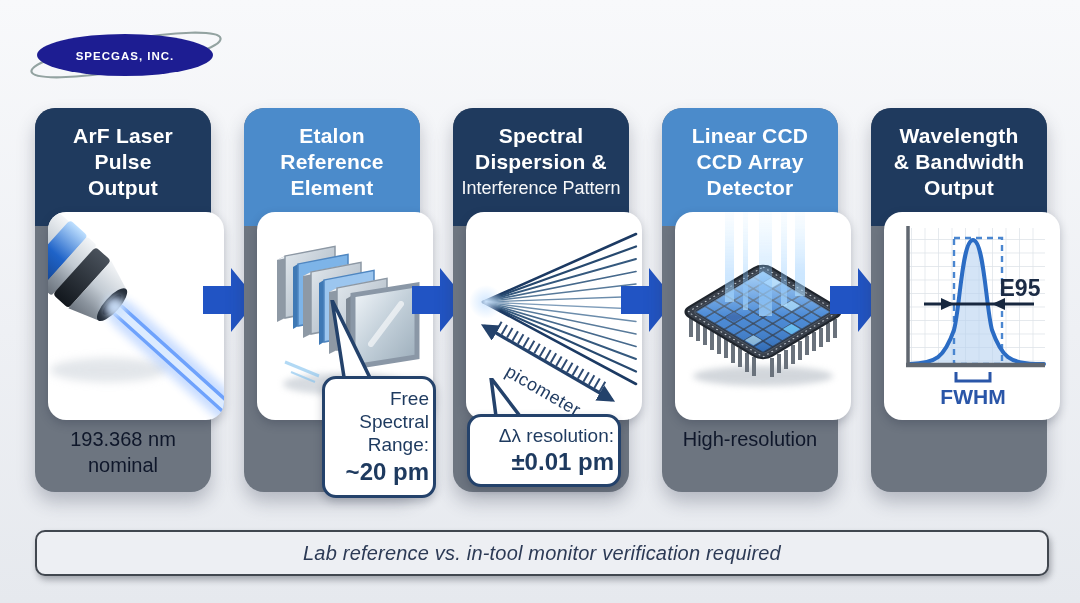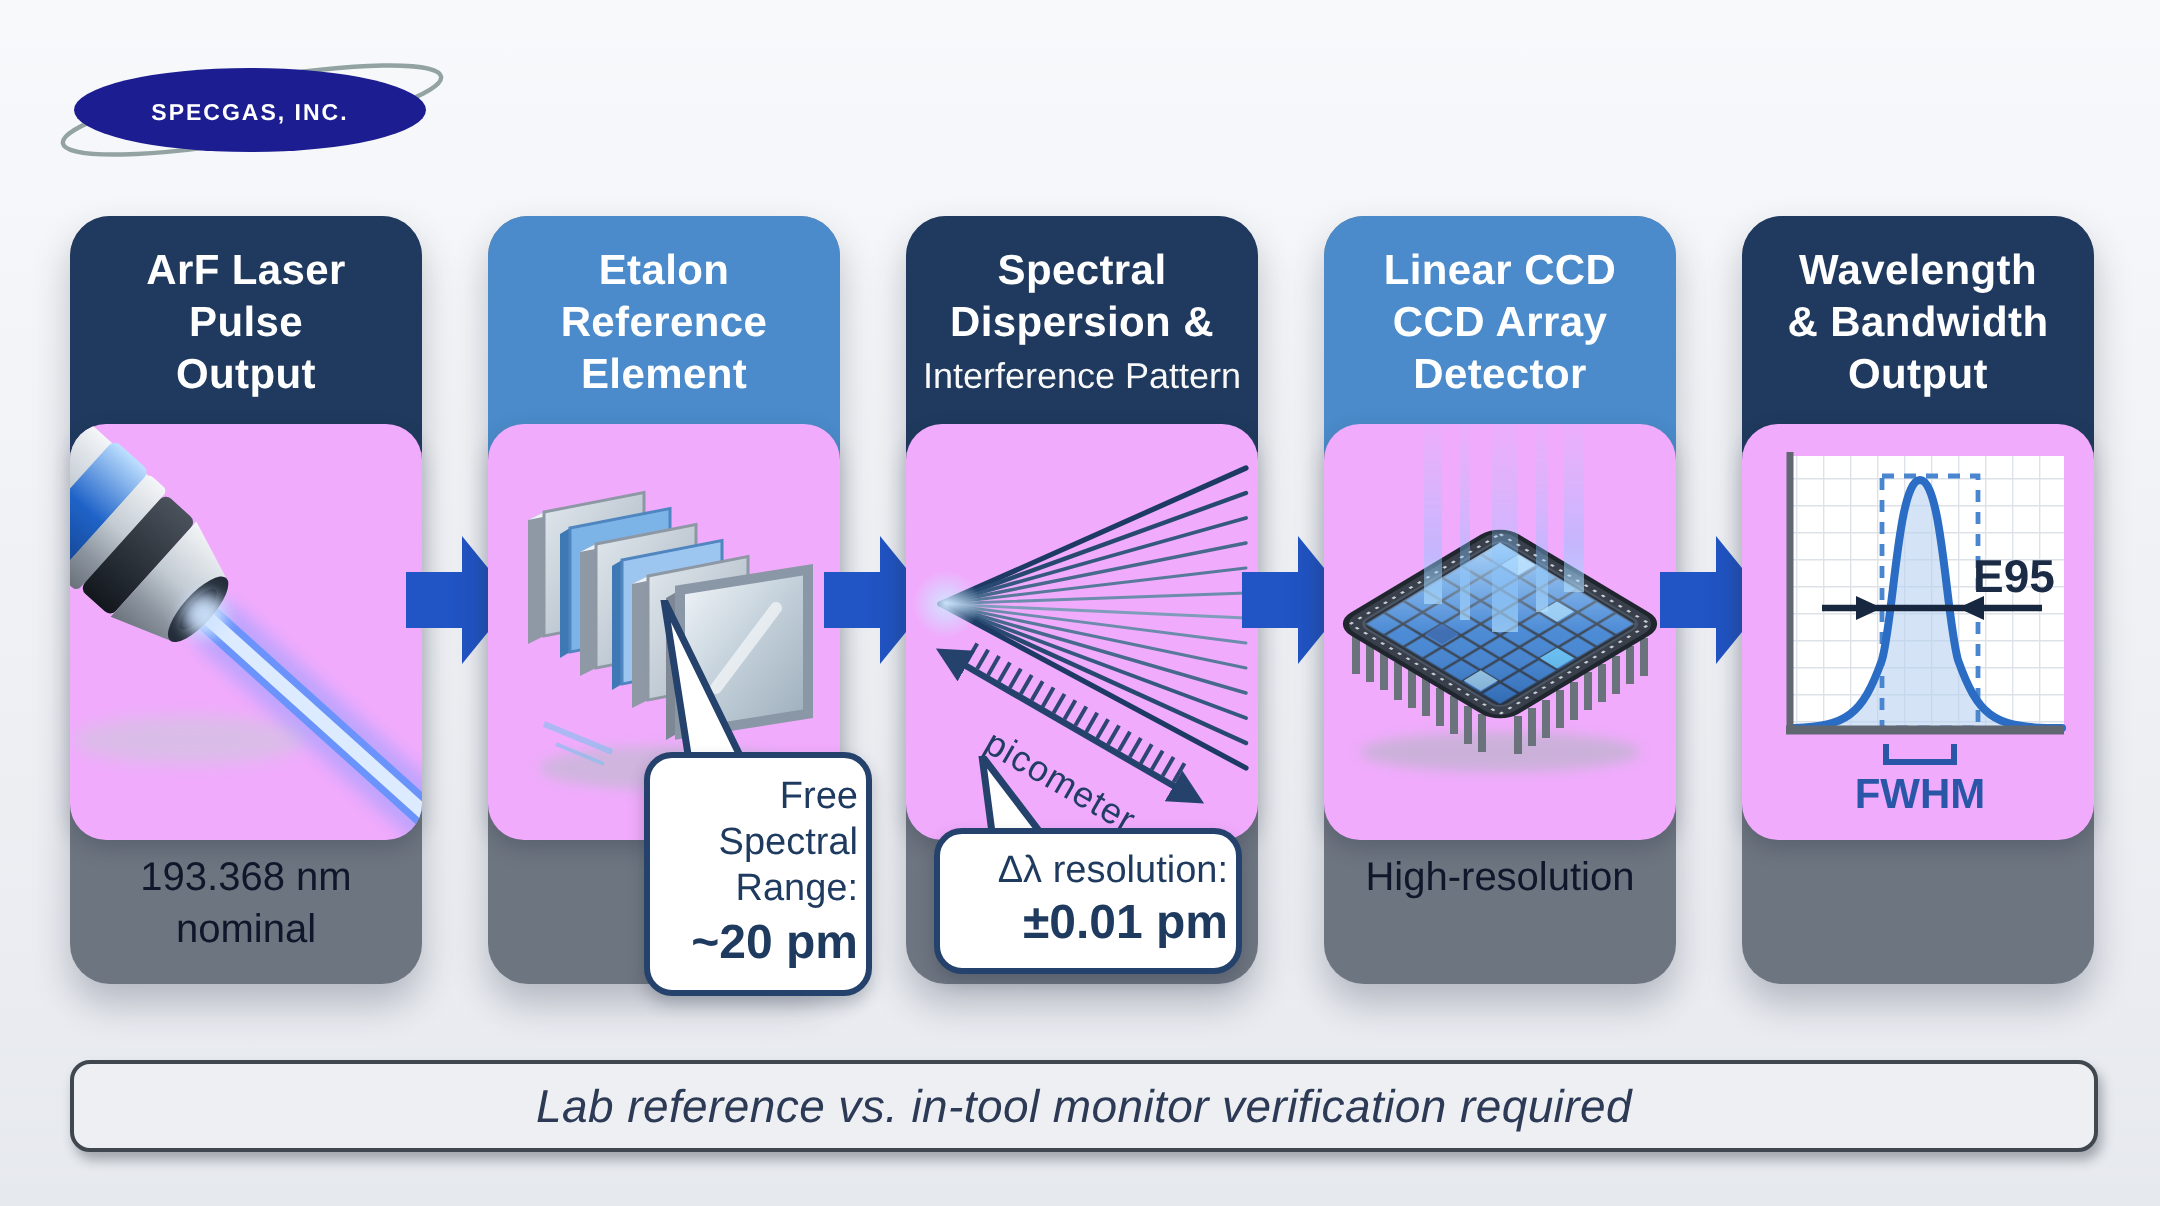--- a/index.html
+++ b/index.html
@@ -12,40 +12,40 @@
   .card{position:absolute;top:108px;width:176px;height:384px;border-radius:20px;
         background:#6d7580;box-shadow:0 10px 18px rgba(45,55,75,.28);}
   .card-header{position:absolute;top:0;left:0;width:176px;height:118px;
         border-radius:20px 20px 0 0;display:flex;flex-direction:column;
         justify-content:flex-start;align-items:center;text-align:center;
         padding-top:15px;box-sizing:border-box;color:#ffffff;}
   .hdr-dark{background:#1f3a5e;}
   .hdr-light{background:#4b8bcb;}
   .hline{font-size:21px;font-weight:bold;line-height:1.24;letter-spacing:.2px;}
   .hsub{font-size:18px;font-weight:normal;line-height:1.3;margin-top:2px;opacity:.97;}
-  .panel{position:absolute;top:104px;left:0;width:176px;height:208px;
-        background:#f0abfc;border-radius:18px;overflow:hidden;
+  .panel{position:absolute;top:104px;left:13px;width:176px;height:208px;
+        background:#ffffff;border-radius:18px;overflow:hidden;
         box-shadow:0 4px 10px rgba(30,40,60,.25);}
   .card-footer{position:absolute;top:318px;left:0;width:176px;text-align:center;
         color:#0f172a;font-size:20px;line-height:1.3;}
   
   .flow-arrow{position:absolute;top:260px;width:54px;height:80px;}
   
   .callout{position:absolute;background:#ffffff;border:3.5px solid #24426b;
         border-radius:14px;color:#1e3a5f;text-align:right;z-index:6;
         box-shadow:0 4px 8px rgba(30,40,60,.25);}
   .callout .cl-line{font-size:19px;line-height:1.22;}
   .callout .cl-value{font-size:24px;font-weight:bold;line-height:1.25;}
   .tail{position:absolute;z-index:5;}
   
   .banner{position:absolute;left:35px;top:530px;width:1010px;height:42px;
         background:#edeff3;border:2.5px solid #41474f;border-radius:10px;
         box-shadow:2px 4px 6px rgba(60,66,76,.4);
         display:flex;align-items:center;justify-content:center;}
-  .banner-text{font-style:italic;font-size:23px;color:#2c3a55;letter-spacing:.2px;}
+  .banner-text{font-style:italic;font-size:20px;color:#2c3a55;letter-spacing:.2px;}
 </style>
 </head>
 <body>
 
 <div class="stage">
 
   <svg class="logo" viewBox="0 0 214 84">
     <ellipse cx="100" cy="41" rx="96" ry="15" fill="none" stroke="#93a3a1" stroke-width="2.2" transform="rotate(-10 100 41)"></ellipse>
     <ellipse cx="99" cy="41" rx="88" ry="21" fill="#1d1d92"></ellipse>
     <text x="99" y="46" text-anchor="middle" font-size="11.5" font-weight="bold" fill="#ffffff" letter-spacing="1">SPECGAS, INC.</text>

